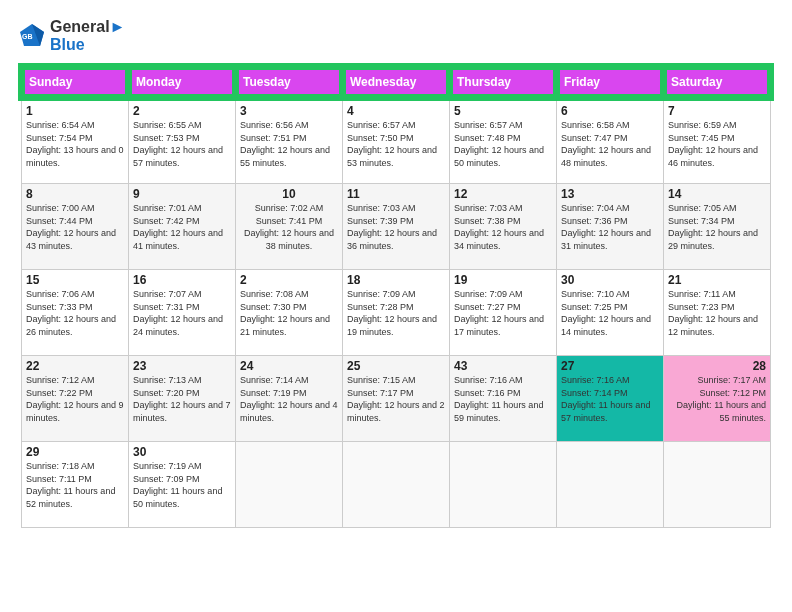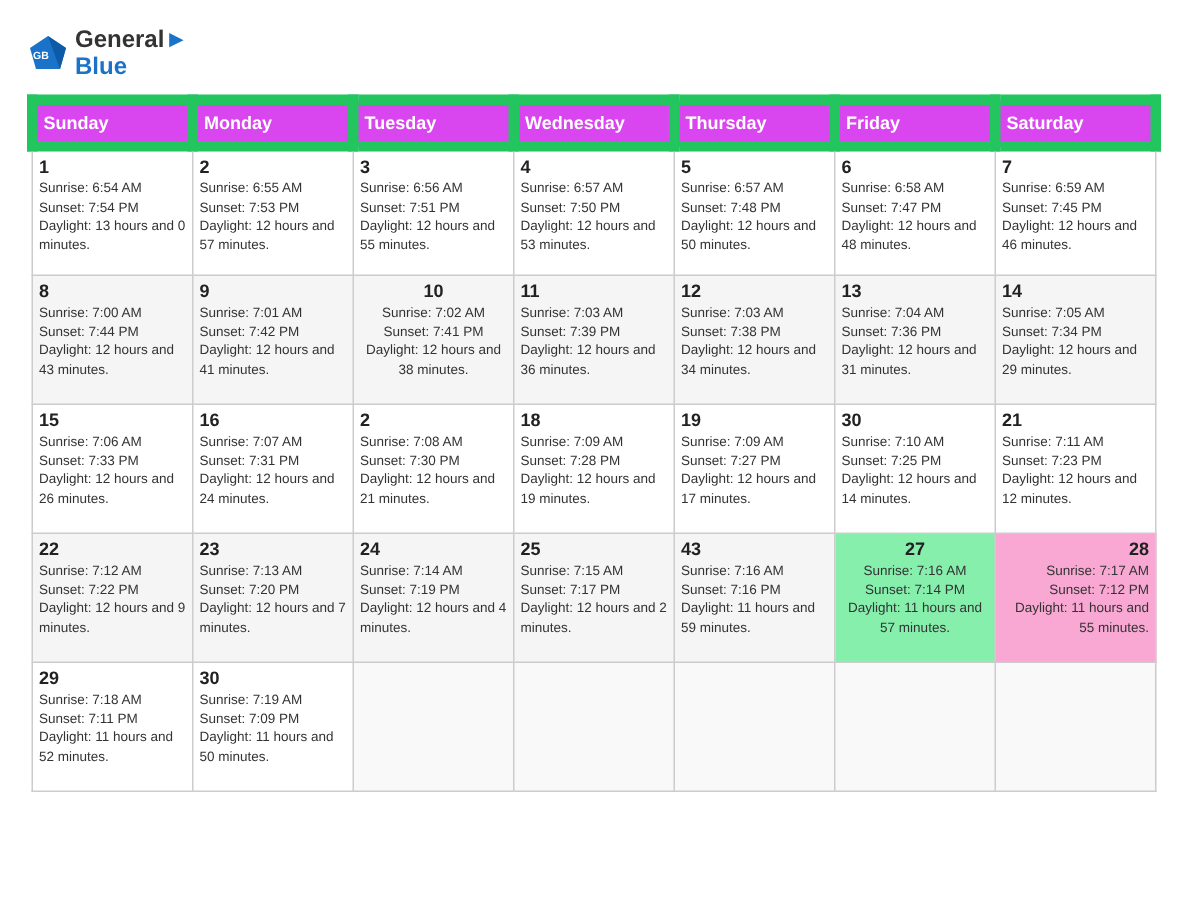--- a/index.html
+++ b/index.html
@@ -328,21 +328,21 @@
         </div>
           </td>
           <td style="background: rgb(245, 245, 245);">
             <span class="day-num">43</span>
         <div class="day-info">
           Sunrise: 7:16 AM<br>
           Sunset: 7:16 PM<br>
           Daylight: 11 hours and 59 minutes.
         </div>
           </td>
-          <td style="background: #86efac; text-align: center;">
+          <td style="background: #14b8a6;">
             <span class="day-num">27</span>
         <div class="day-info">
           Sunrise: 7:16 AM<br>
           Sunset: 7:14 PM<br>
           Daylight: 11 hours and 57 minutes.
         </div>
           </td>
           <td style="background: #f9a8d4; text-align: right;">
             <span class="day-num">28</span>
         <div class="day-info">

